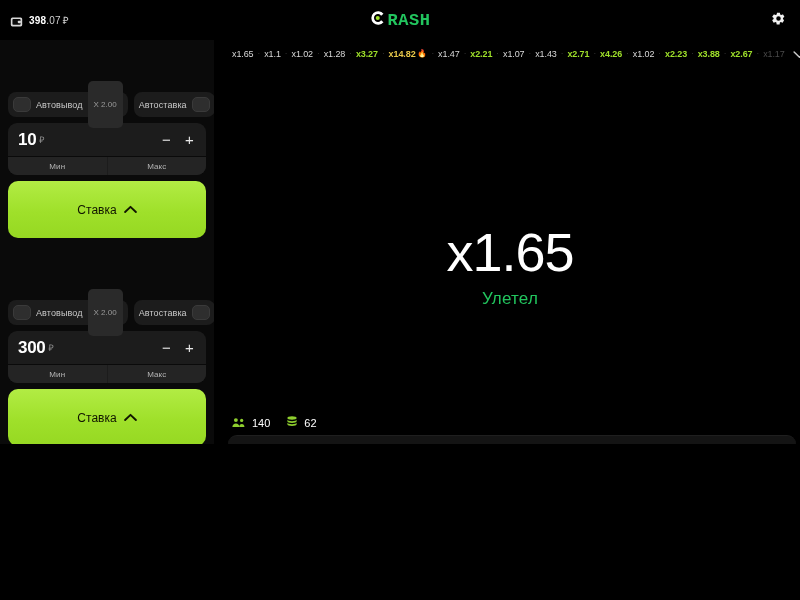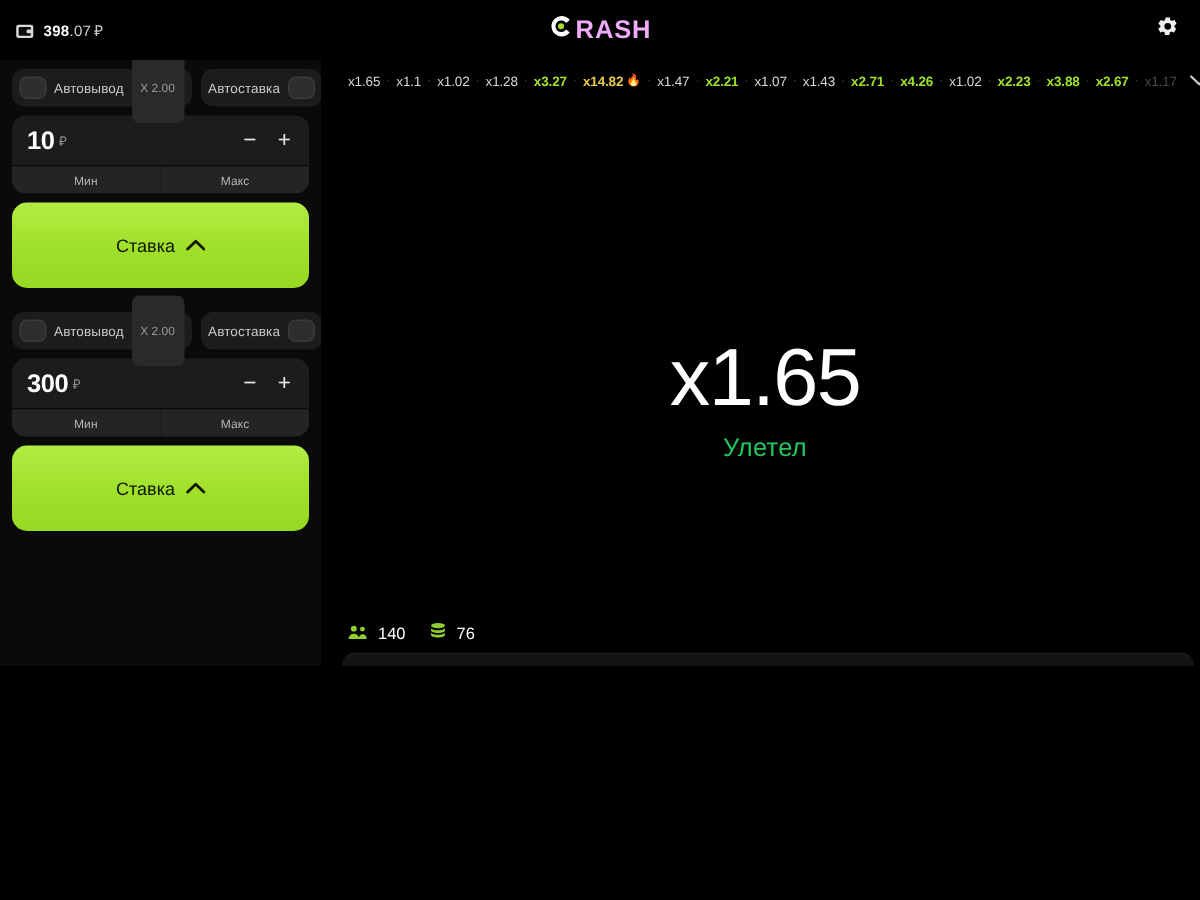--- a/index.html
+++ b/index.html
@@ -61,22 +61,23 @@
     top: 50%;
     transform: translate(-50%, -50%);
     display: flex;
     align-items: center;
     gap: 1px;
   }
   .brand-c { display: block; }
   .brand-text {
     font-size: 17px;
     font-weight: 700;
-    color: #f0abfc;
+    color: #22c55e;
     letter-spacing: .6px;
+    font-family: Liberation Mono, monospace;
   }
 
   .gear-btn {
     position: absolute;
     right: 12px;
     top: 50%;
     transform: translateY(-50%);
     width: 20px;
     height: 20px;
     display: flex;
@@ -103,20 +104,21 @@
     gap: 0;
     overflow: hidden;
   }
 
   .bet-panel { margin-bottom: 16px; }
 
   .auto-row {
     display: flex;
     gap: 6px;
     margin-bottom: 6px;
+    margin-top: 46px;
   }
 
   .auto-box {
     background: #1c1c1c;
     border-radius: 8px;
     height: 25px;
     display: flex;
     align-items: center;
     padding: 0 5px;
     gap: 5px;
@@ -563,21 +565,21 @@
             <span class="stat-num">140</span>
           </div>
           <div class="stat">
             <span>
               <svg width="12" height="12" viewBox="0 0 14 14" fill="#8ece2e">
                 <ellipse cx="7" cy="2.4" rx="5.4" ry="2"></ellipse>
                 <path d="M1.6 4.1v2.1c0 1.1 2.4 2 5.4 2s5.4-.9 5.4-2V4.1c0 1.1-2.4 2-5.4 2s-5.4-.9-5.4-2Z"></path>
                 <path d="M1.6 7.6v2.1c0 1.1 2.4 2 5.4 2s5.4-.9 5.4-2V7.6c0 1.1-2.4 2-5.4 2s-5.4-.9-5.4-2Z"></path>
               </svg>
             </span>
-            <span class="stat-num">76</span>
+            <span class="stat-num">62</span>
           </div>
         </div>
 
         <div class="bottom-sheet"></div>
       </div>
     </div>
 
   </div>
 </div>
 

